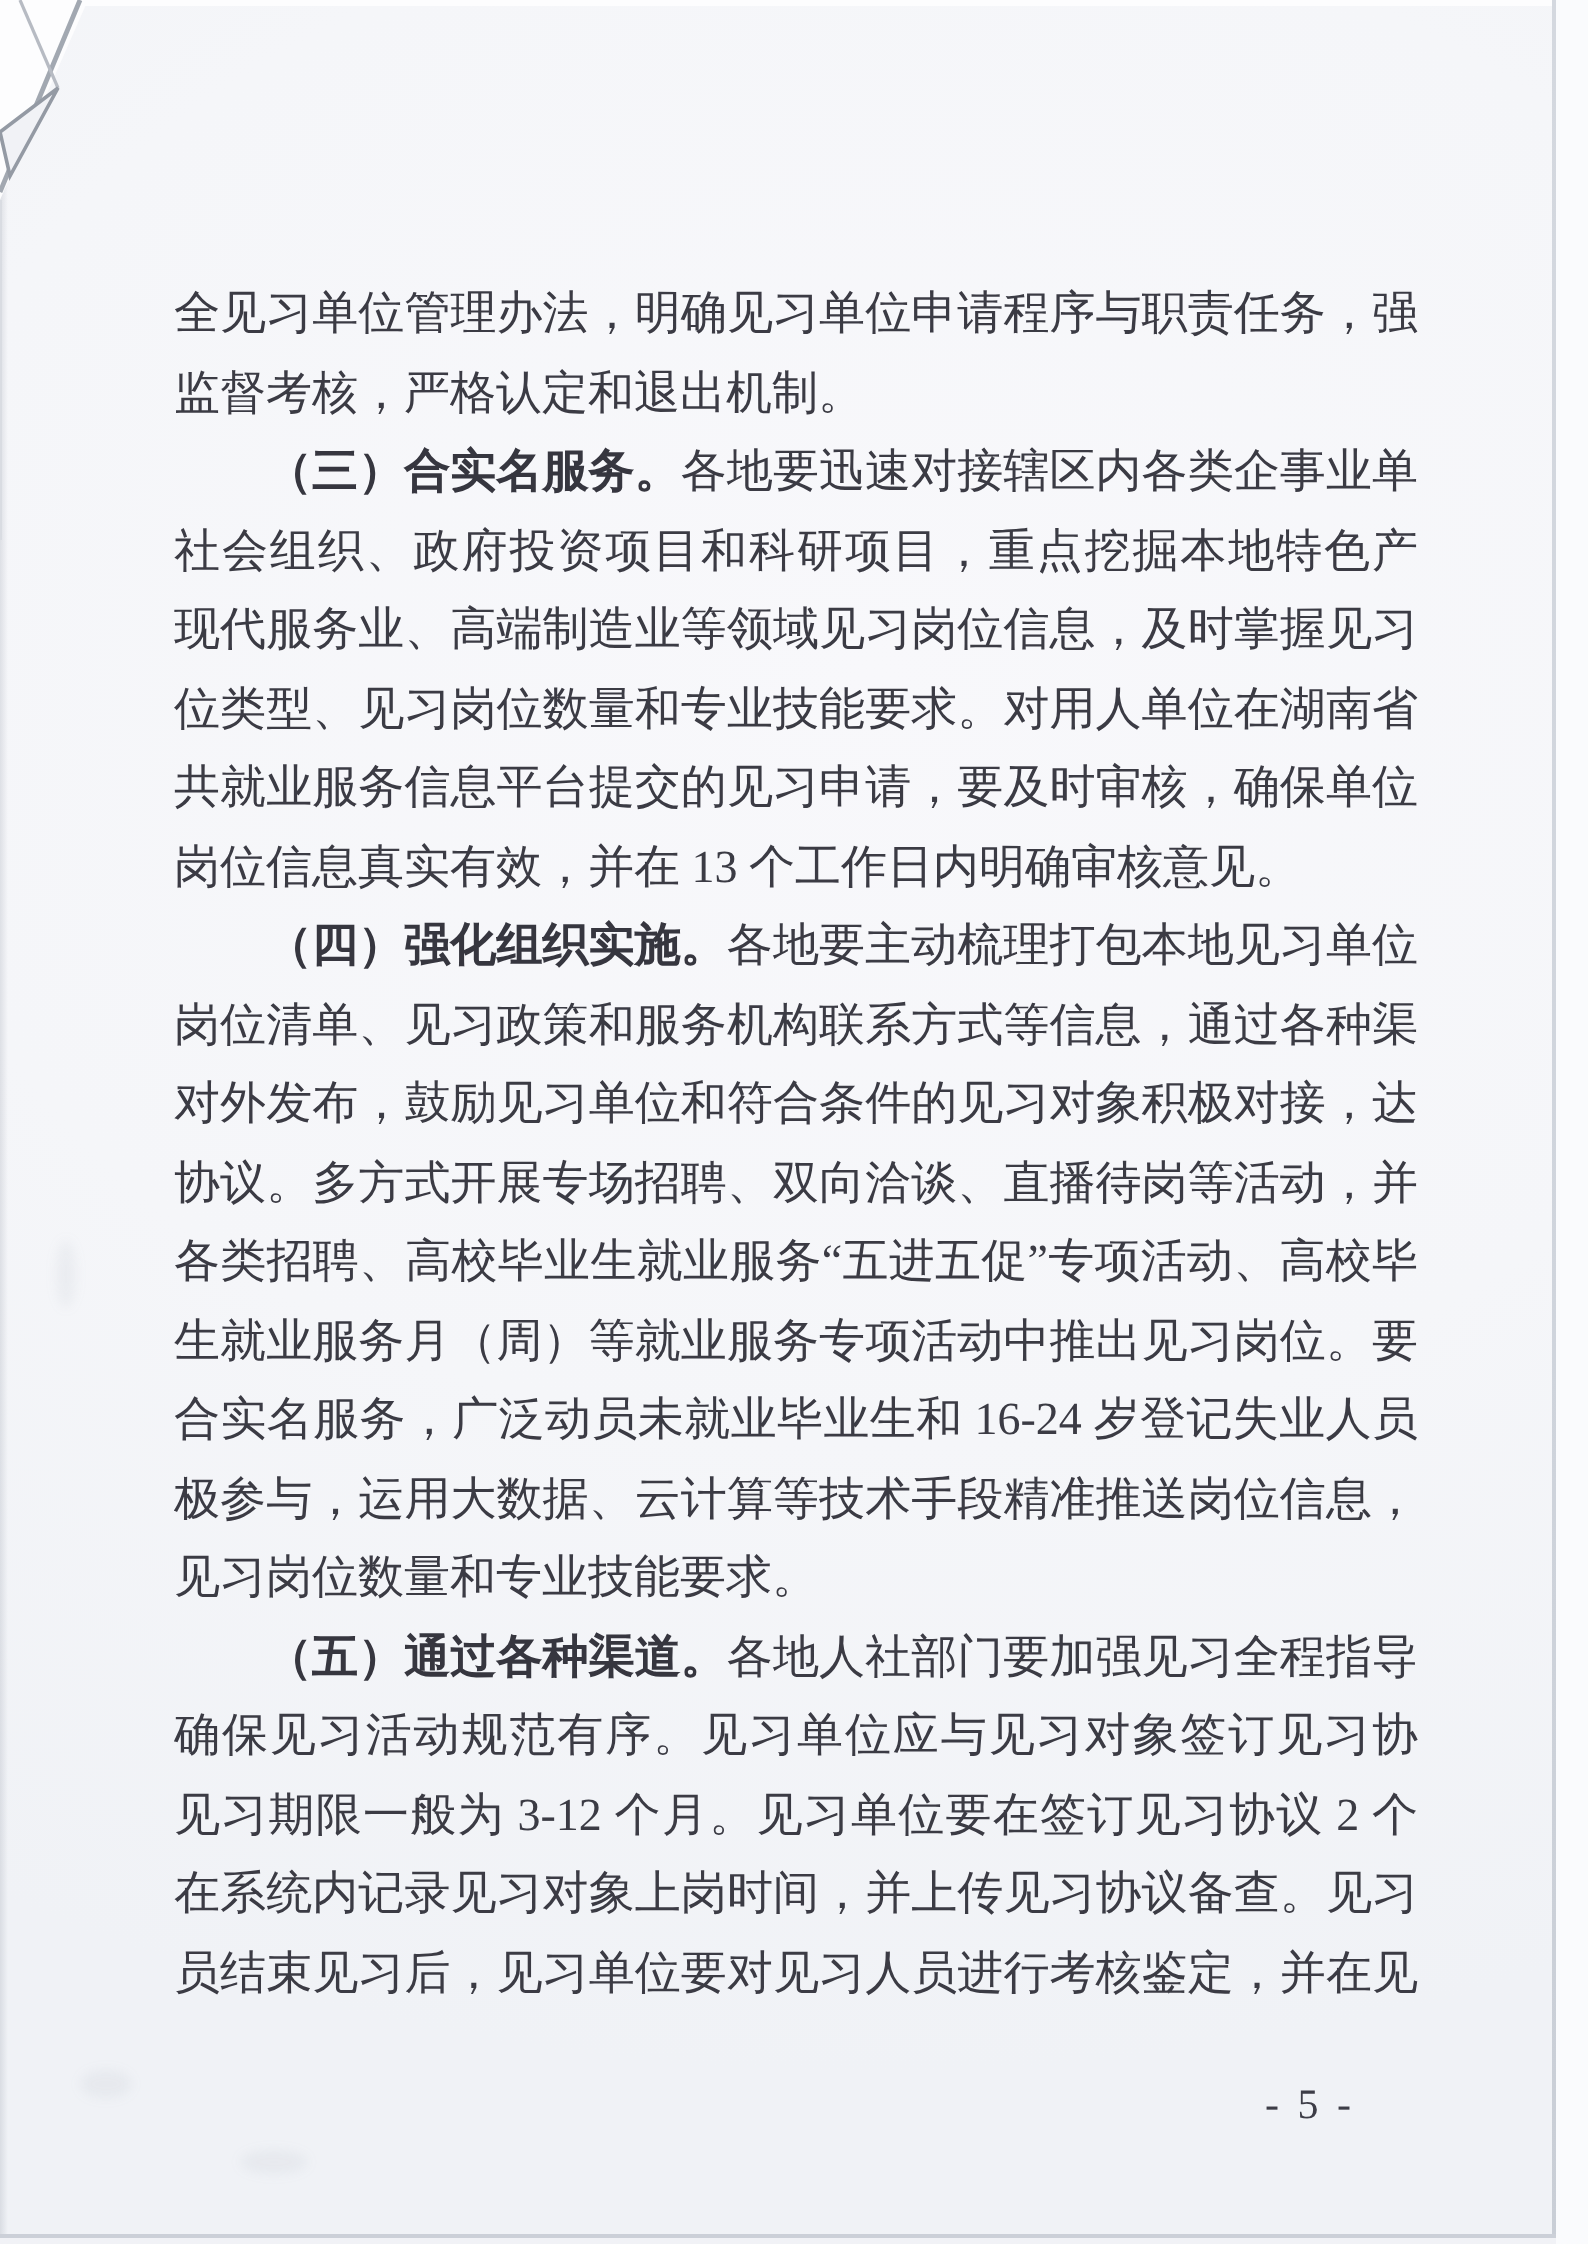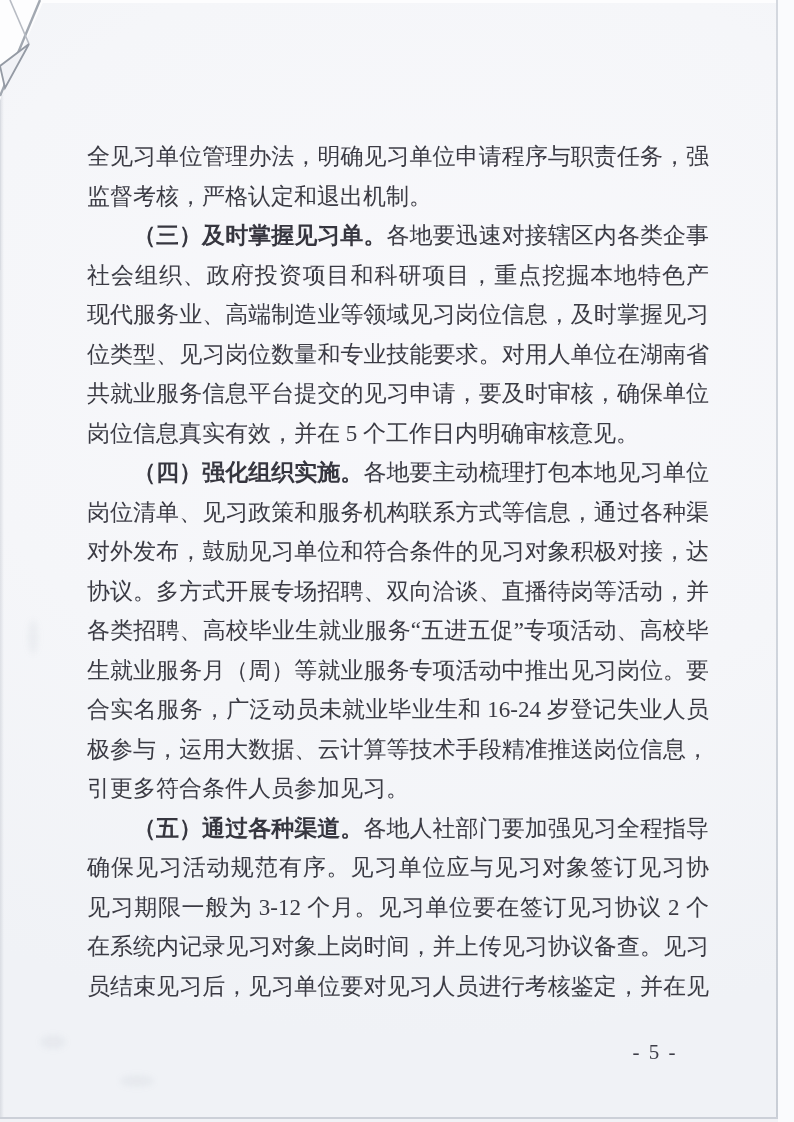--- a/index.html
+++ b/index.html
@@ -79,35 +79,35 @@
     <line x1="40" y1="0" x2="0" y2="96" stroke="#a2a8b1" stroke-width="2.4"></line>
     <line x1="10" y1="0" x2="29" y2="44" stroke="#b7bbc3" stroke-width="1.6"></line>
     <polygon points="29,44 5,88 0,66" fill="#f1f2f6" stroke="#949aa4" stroke-width="1.8"></polygon>
     <line x1="0" y1="100" x2="0" y2="270" stroke="#d9dce2" stroke-width="2"></line>
   </svg>
 
   <div class="text-block">
     <div>
         <div class="line"><span>全见习单位管理办法，明确见习单位申请程序与职责任务，强化</span></div>
         <div class="line no-justify"><span>监督考核，严格认定和退出机制。</span></div>
-        <div class="line indent"><span class="head">（三）及时掌握见习单。</span><span>各地要迅速对接辖区内各类企事业单位、</span></div>
+        <div class="line indent"><span class="head">（三）合实名服务。</span><span>各地要迅速对接辖区内各类企事业单位、</span></div>
         <div class="line"><span>社会组织、政府投资项目和科研项目，重点挖掘本地特色产业、</span></div>
         <div class="line"><span>现代服务业、高端制造业等领域见习岗位信息，及时掌握见习单</span></div>
         <div class="line"><span>位类型、见习岗位数量和专业技能要求。对用人单位在湖南省公</span></div>
         <div class="line"><span>共就业服务信息平台提交的见习申请，要及时审核，确保单位和</span></div>
-        <div class="line no-justify"><span>岗位信息真实有效，并在 5 个工作日内明确审核意见。</span></div>
+        <div class="line no-justify"><span>岗位信息真实有效，并在 13 个工作日内明确审核意见。</span></div>
         <div class="line indent"><span class="head">（四）强化组织实施。</span><span>各地要主动梳理打包本地见习单位名单、</span></div>
         <div class="line"><span>岗位清单、见习政策和服务机构联系方式等信息，通过各种渠道</span></div>
         <div class="line"><span>对外发布，鼓励见习单位和符合条件的见习对象积极对接，达成</span></div>
         <div class="line"><span>协议。多方式开展专场招聘、双向洽谈、直播待岗等活动，并在</span></div>
         <div class="line"><span>各类招聘、高校毕业生就业服务“五进五促”专项活动、高校毕业</span></div>
         <div class="line"><span>生就业服务月（周）等就业服务专项活动中推出见习岗位。要结</span></div>
         <div class="line"><span>合实名服务，广泛动员未就业毕业生和 16-24 岁登记失业人员积</span></div>
         <div class="line"><span>极参与，运用大数据、云计算等技术手段精准推送岗位信息，吸</span></div>
-        <div class="line no-justify"><span>引更多符合条件人员参加见习。</span></div>
+        <div class="line no-justify"><span>见习岗位数量和专业技能要求。</span></div>
         <div class="line indent"><span class="head">（五）通过各种渠道。</span><span>各地人社部门要加强见习全程指导管理，</span></div>
         <div class="line"><span>确保见习活动规范有序。见习单位应与见习对象签订见习协议，</span></div>
         <div class="line"><span>见习期限一般为 3-12 个月。见习单位要在签订见习协议 2 个月内</span></div>
         <div class="line"><span>在系统内记录见习对象上岗时间，并上传见习协议备查。见习人</span></div>
         <div class="line"><span>员结束见习后，见习单位要对见习人员进行考核鉴定，并在见习</span></div>
       </div>
   </div>
 
   <div class="page-number">- 5 -</div>
 

